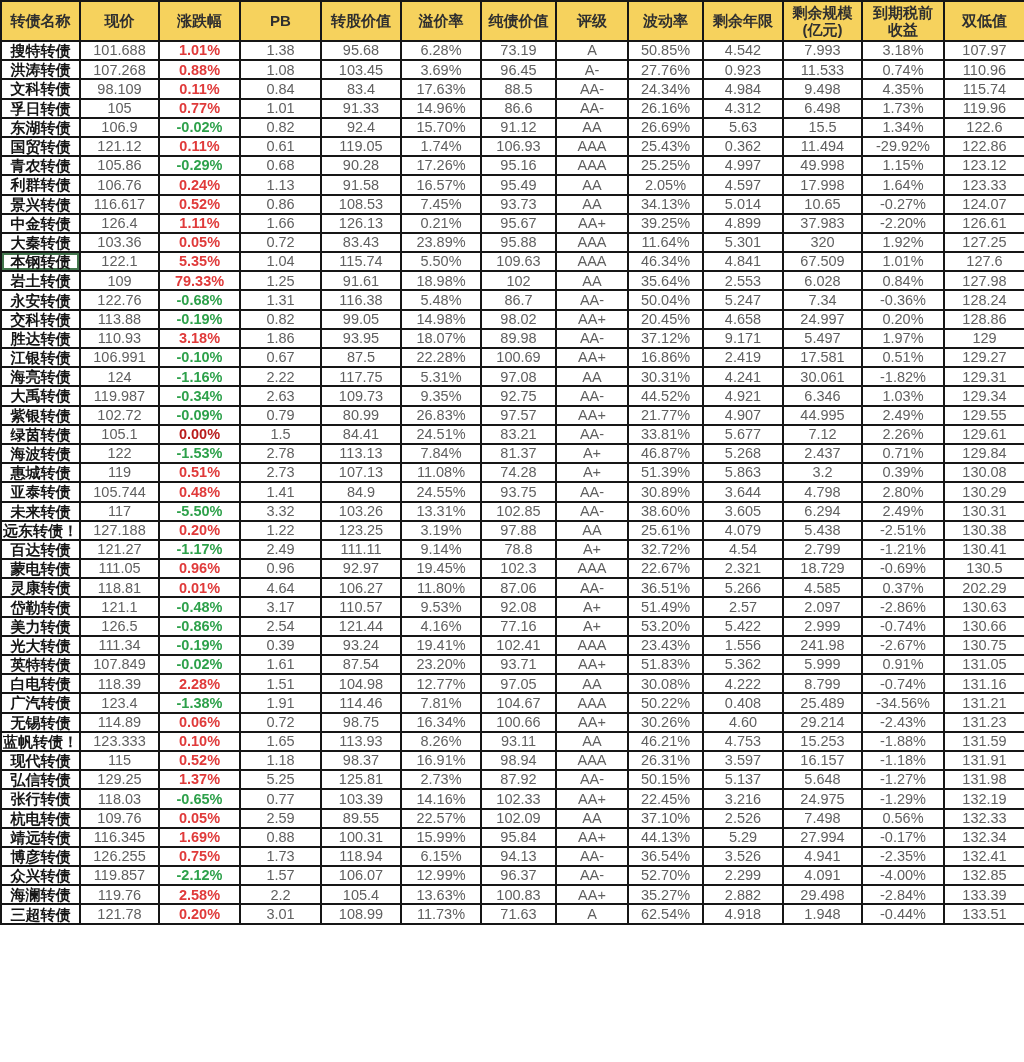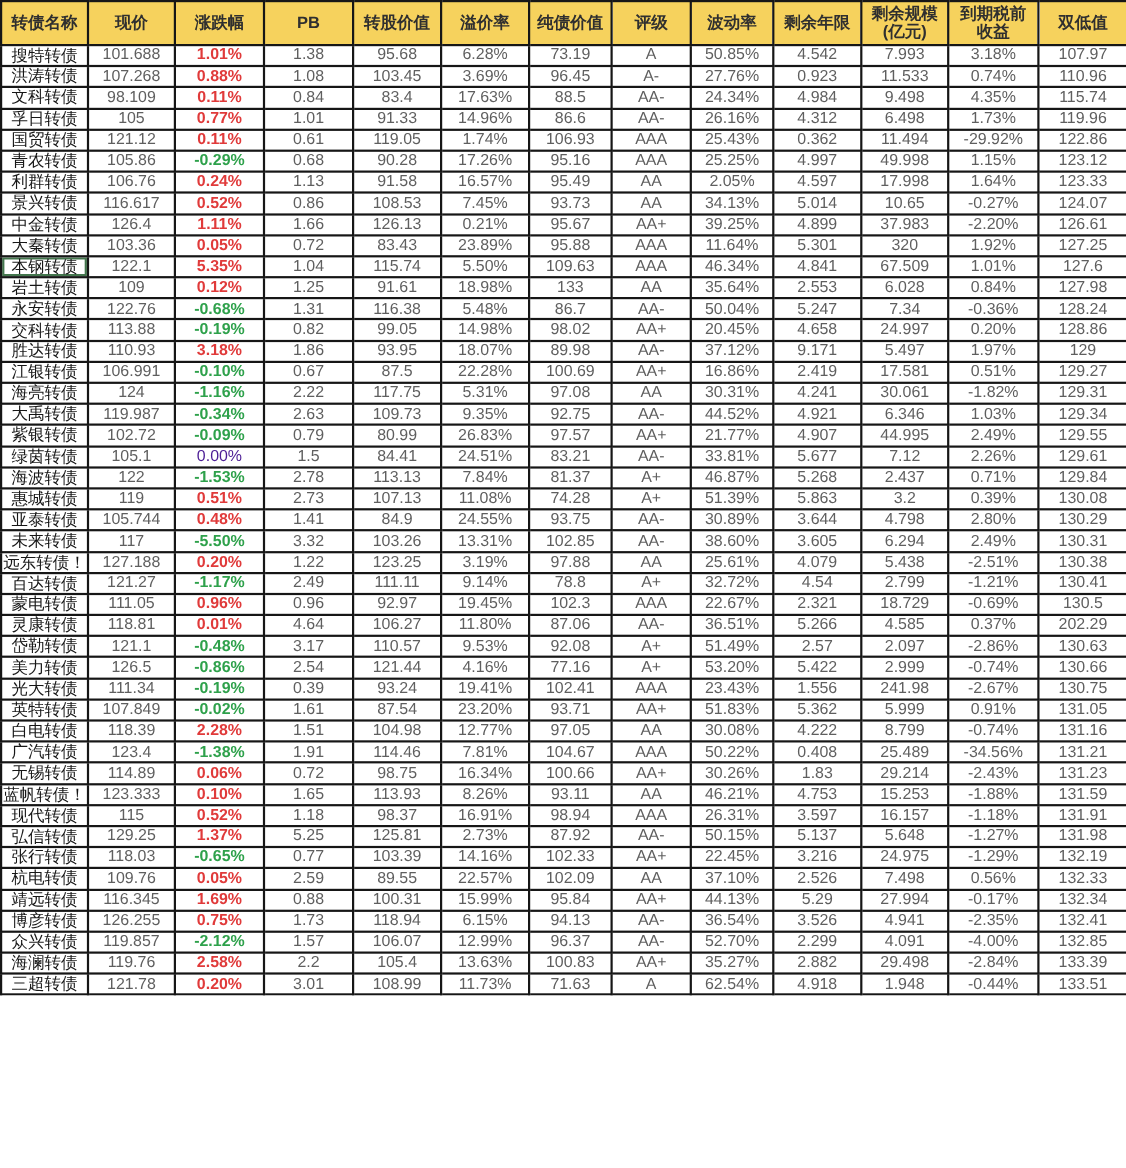--- a/index.html
+++ b/index.html
@@ -31,26 +31,26 @@
   }
   tbody td {
     height: 19.2px;
     background: #ffffff;
     color: #5f5f5f;
     font-size: 14.5px;
     line-height: 1;
   }
   td.name {
     color: #161616;
-    font-weight: normal;
+    font-weight: bold;
     font-size: 15px;
   }
   td.pos { color: #e03a3a; font-weight: bold; }
   td.neg { color: #2ea14b; font-weight: bold; }
-  td.neutral { color: #4c1d95; font-weight: normal; margin-left: 20px; }
+  td.neutral { color: #b91c1c; font-weight: bold; margin-left: 20px; }
   td.selected { box-shadow: inset 0 0 0 2px rgba(34, 94, 46, 0.85); }
 </style>
 </head>
 <body>
 
 <table>
   <colgroup>
     <col style="width:79px">
       <col style="width:79px">
       <col style="width:81px">
@@ -139,20 +139,35 @@
         <td>14.96%</td>
         <td>86.6</td>
         <td>AA-</td>
         <td>26.16%</td>
         <td>4.312</td>
         <td>6.498</td>
         <td>1.73%</td>
         <td>119.96</td>
       </tr>
       <tr>
+        <td class="name">东湖转债</td>
+        <td>106.9</td>
+        <td class="neg">-0.02%</td>
+        <td>0.82</td>
+        <td>92.4</td>
+        <td>15.70%</td>
+        <td>91.12</td>
+        <td>AA</td>
+        <td>26.69%</td>
+        <td>5.63</td>
+        <td>15.5</td>
+        <td>1.34%</td>
+        <td>122.6</td>
+      </tr>
+      <tr>
         <td class="name">国贸转债</td>
         <td>121.12</td>
         <td class="pos">0.11%</td>
         <td>0.61</td>
         <td>119.05</td>
         <td>1.74%</td>
         <td>106.93</td>
         <td>AAA</td>
         <td>25.43%</td>
         <td>0.362</td>
@@ -246,25 +261,25 @@
         <td>AAA</td>
         <td>46.34%</td>
         <td>4.841</td>
         <td>67.509</td>
         <td>1.01%</td>
         <td>127.6</td>
       </tr>
       <tr>
         <td class="name">岩土转债</td>
         <td>109</td>
-        <td class="pos">0.12%</td>
+        <td class="pos">79.33%</td>
         <td>1.25</td>
         <td>91.61</td>
         <td>18.98%</td>
-        <td>133</td>
+        <td>102</td>
         <td>AA</td>
         <td>35.64%</td>
         <td>2.553</td>
         <td>6.028</td>
         <td>0.84%</td>
         <td>127.98</td>
       </tr>
       <tr>
         <td class="name">永安转债</td>
         <td>122.76</td>
@@ -598,21 +613,21 @@
       <tr>
         <td class="name">无锡转债</td>
         <td>114.89</td>
         <td class="pos">0.06%</td>
         <td>0.72</td>
         <td>98.75</td>
         <td>16.34%</td>
         <td>100.66</td>
         <td>AA+</td>
         <td>30.26%</td>
-        <td>1.83</td>
+        <td>4.60</td>
         <td>29.214</td>
         <td>-2.43%</td>
         <td>131.23</td>
       </tr>
       <tr>
         <td class="name">蓝帆转债！</td>
         <td>123.333</td>
         <td class="pos">0.10%</td>
         <td>1.65</td>
         <td>113.93</td>

